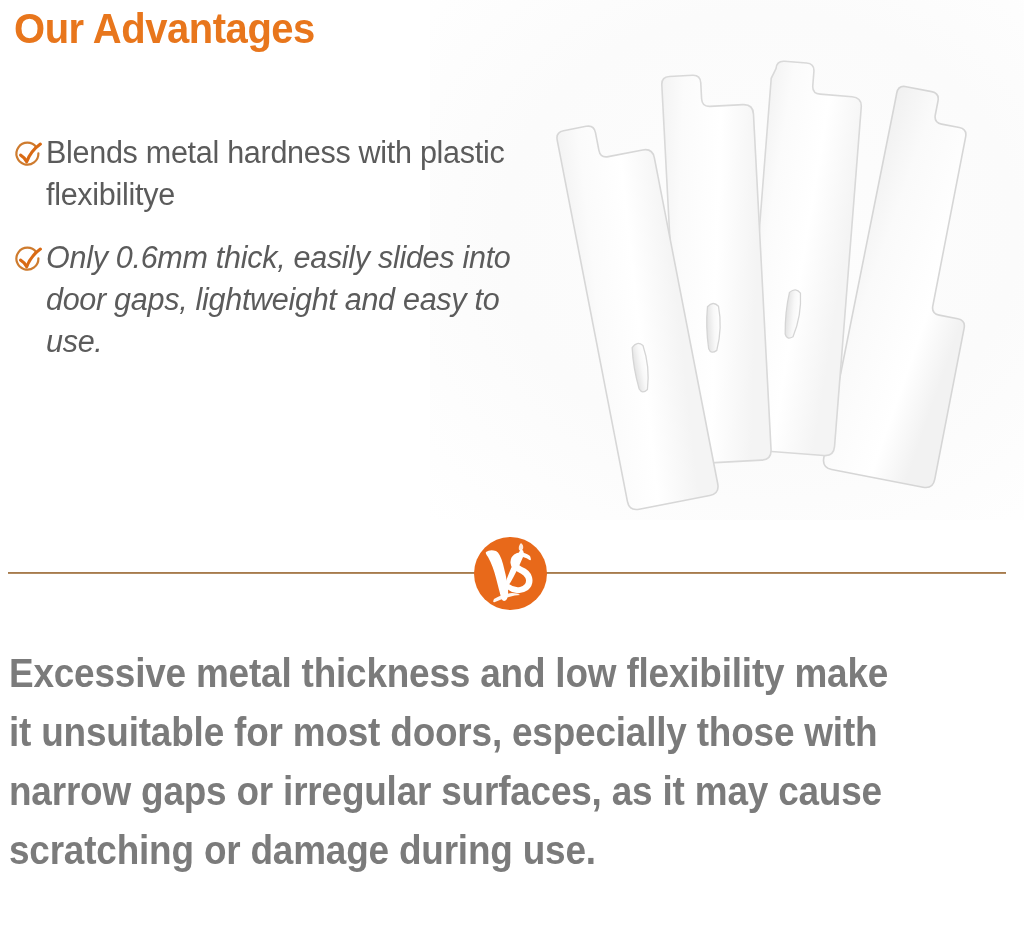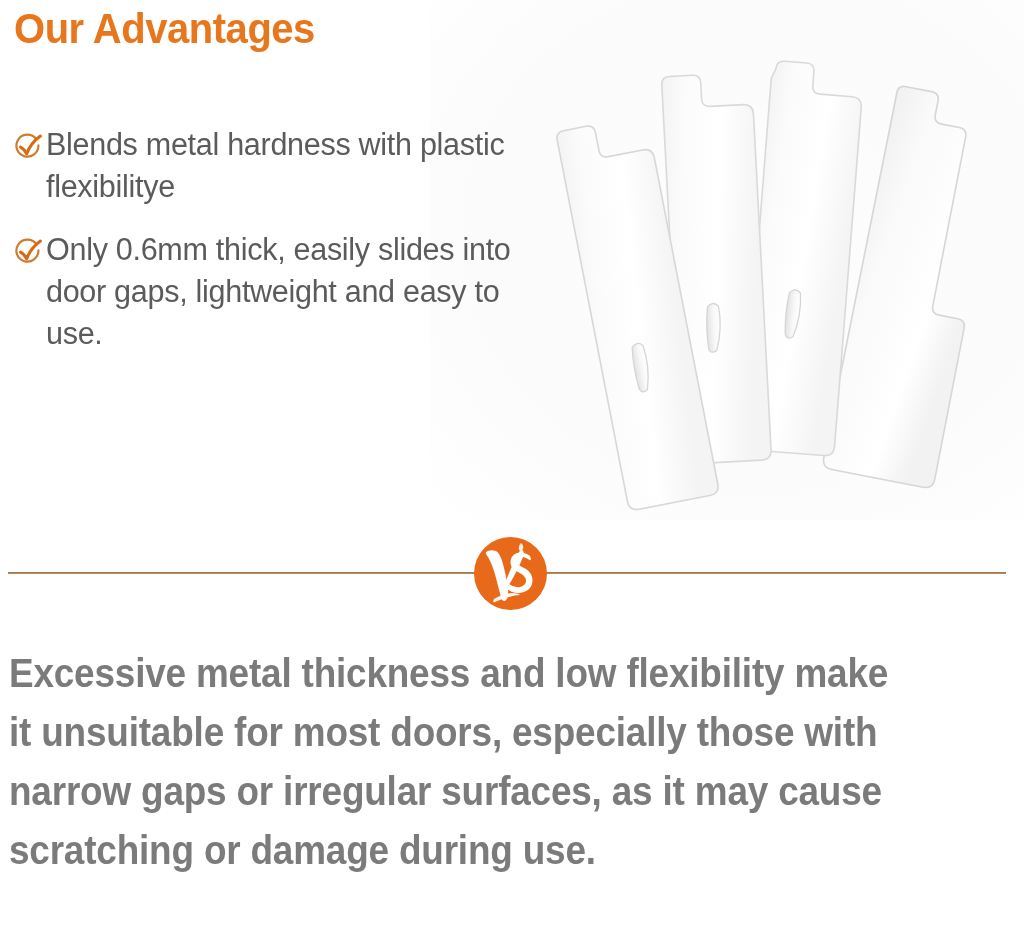--- a/index.html
+++ b/index.html
@@ -36,29 +36,29 @@
     color: #E8761C;
     font-family: "Liberation Sans", sans-serif;
     transform: scaleX(0.93);
     transform-origin: left top;
     white-space: nowrap;
   }
 
   
   .advantages {
     position: absolute;
-    left: 12px; top: 124px;
+    left: 12px; top: 132px;
     width: 520px;
   }
   .adv-item {
     display: flex;
     align-items: flex-start;
     margin-bottom: 21px;
   }
-  .adv-item:last-child { margin-bottom: 12px; }
+  .adv-item:last-child { margin-bottom: 12px; font-style: italic; }
 
   .check-icon {
     flex: 0 0 auto;
     width: 32px; height: 33px;
     position: relative;
     margin-top: 7px;
     margin-right: 2px;
   }
   .check-icon svg { display: block; }
 

